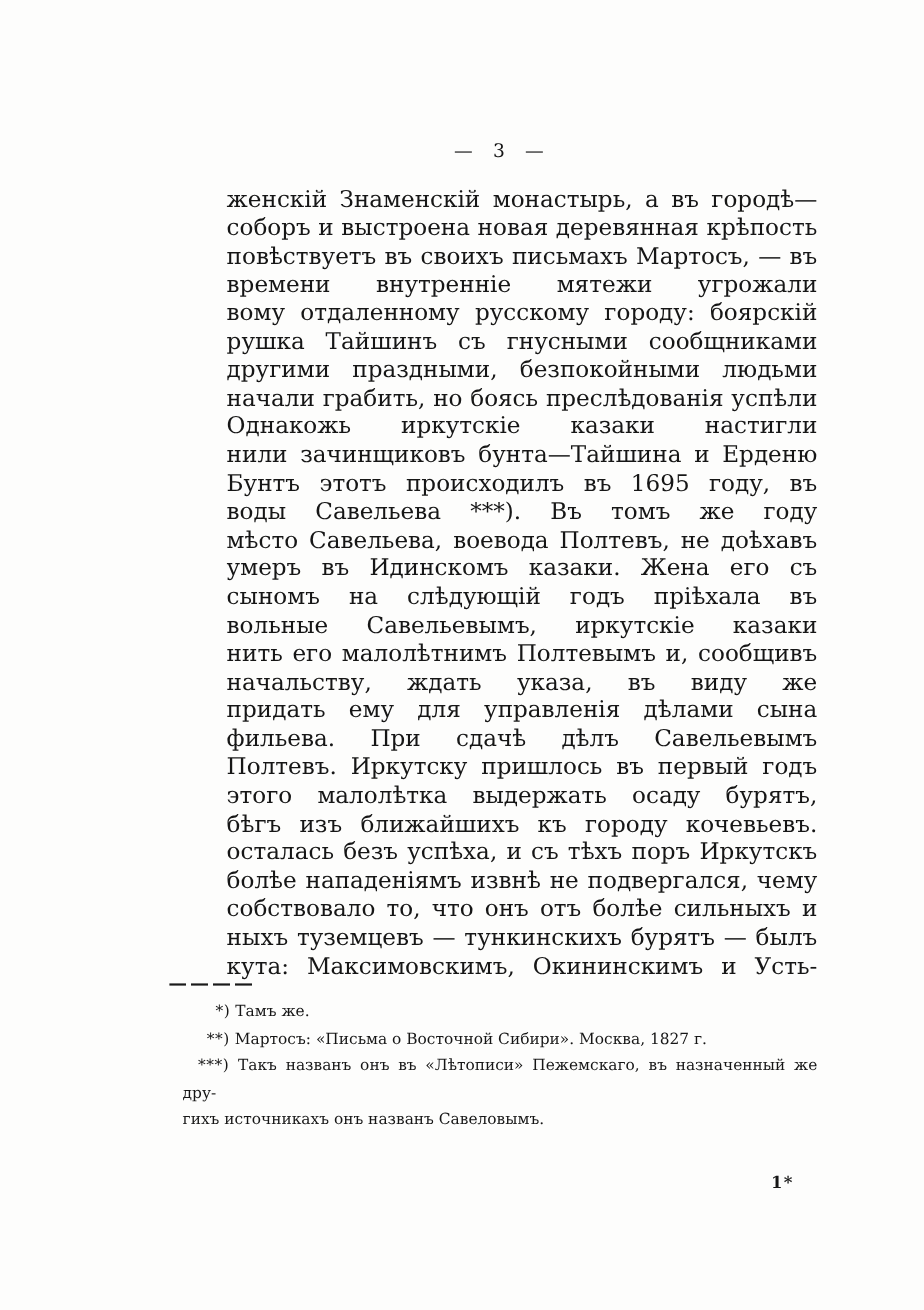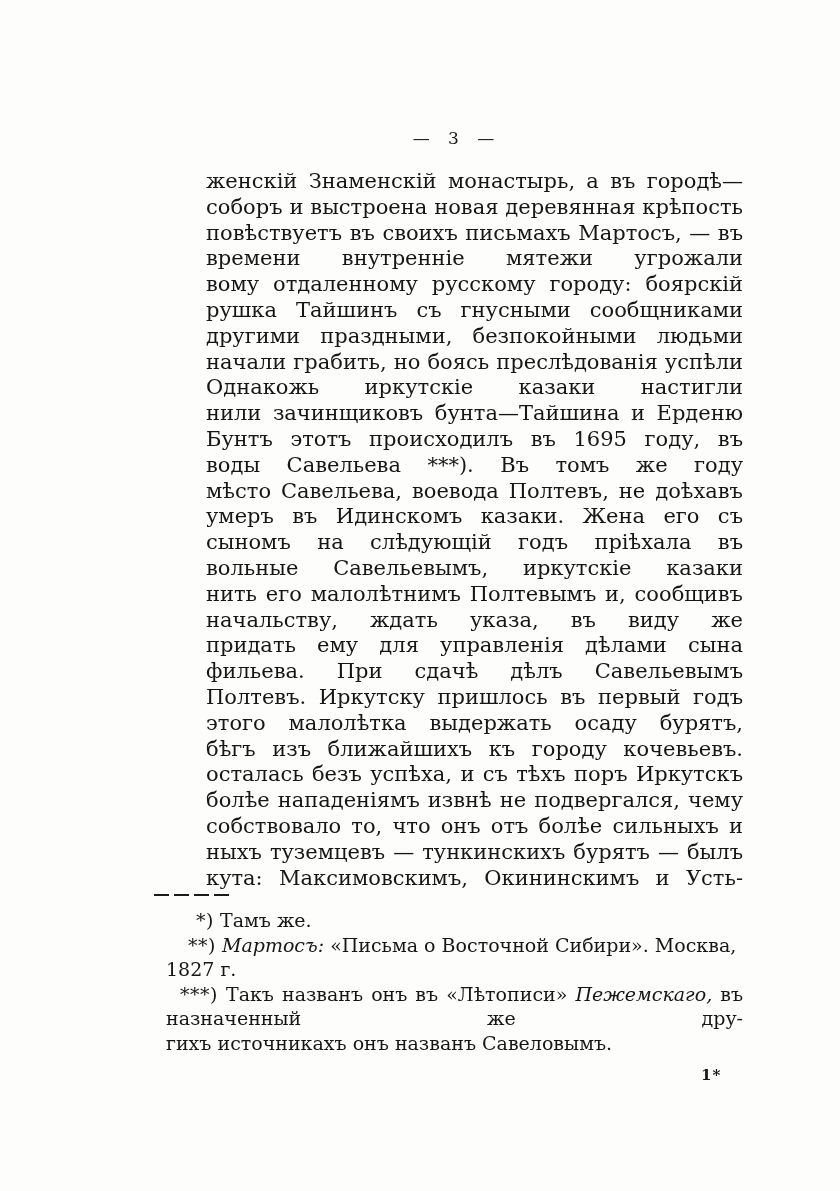--- a/index.html
+++ b/index.html
@@ -44,33 +44,33 @@
   }
   .footnote-rule {
     margin-top: 3px;
     margin-left: -12px;
     width: 78px;
     height: 2px;
     background: repeating-linear-gradient(90deg, #1a1a1a 0 15px, transparent 15px 20px);
   }
   .footnotes {
     margin-top: 12px;
-    font-size: 19px;
+    font-size: 14px;
     line-height: 24.5px;
   }
   .fnline { text-align: left; }
   .fn-just {
     text-align: justify;
     text-align-last: justify;
   }
   .fn1 { text-indent: 30px; }
   .fn2 { text-indent: 22px; }
   .fn3 { text-indent: 14px; }
   .fnmarker { letter-spacing: 0.5px; }
-  .fn-italic { font-style: italic; }
+  .fn-italic { }
   .signature-mark {
     position: absolute;
     left: 701px;
     top: 1066px;
     font-size: 15px;
     font-weight: bold;
     letter-spacing: 1px;
   }
 </style>
 </head>

